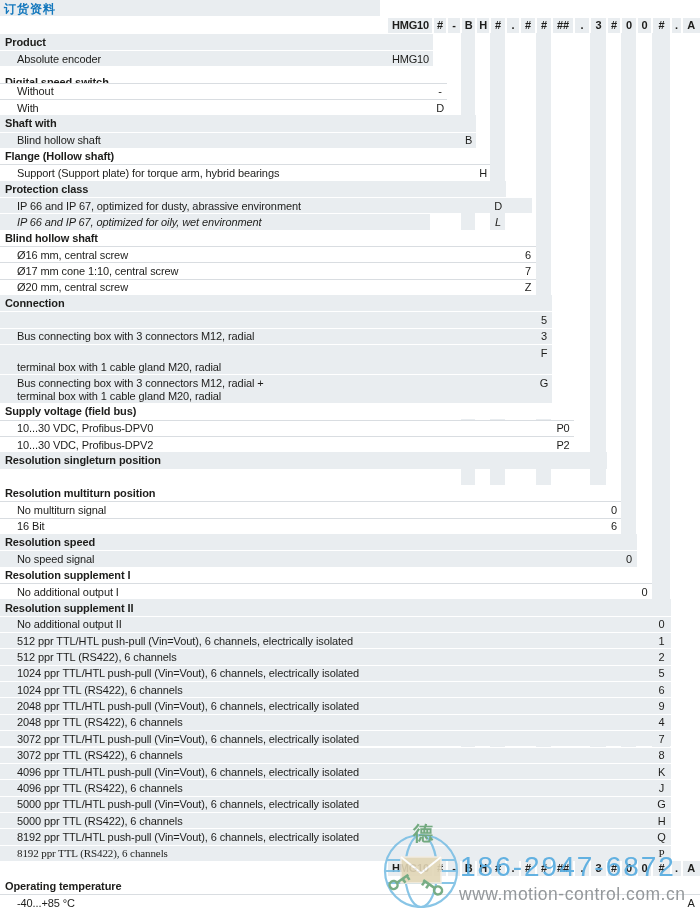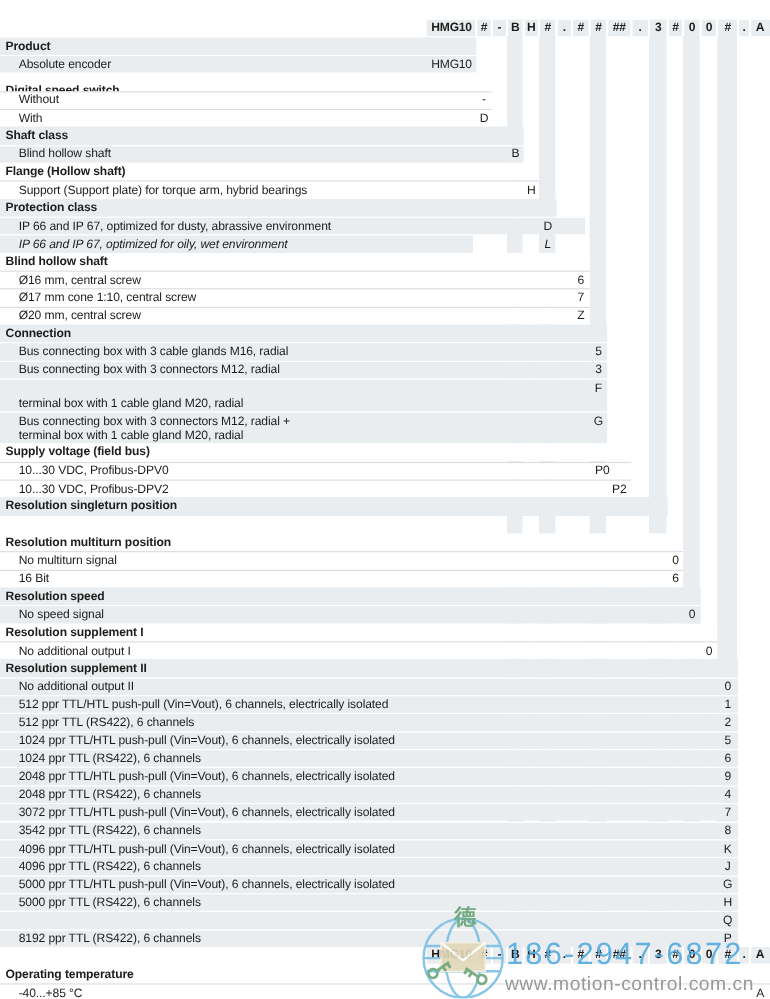--- a/index.html
+++ b/index.html
@@ -26,20 +26,23 @@
   #wm{position:absolute;left:0;top:0;width:700px;height:908px;pointer-events:none;}
   .wm-cn{position:absolute;left:464px;top:822px;font-size:27px;font-weight:bold;color:#7cb394;letter-spacing:7px;opacity:.92;}
   .wm-ph{position:absolute;left:460px;top:851px;font-size:28px;color:#57ace0;letter-spacing:2px;opacity:.92;}
   .wm-url{position:absolute;left:459px;top:884px;font-size:17.5px;color:#8f9396;letter-spacing:.5px;opacity:.95;}
   .wm-globe{position:absolute;left:379px;top:820px;opacity:.9;}
 </style>
 </head>
 <body>
 
 <div id="page">
+  <div class="titlebar">
+    <span>订货资料</span>
+  </div>
 
   <div id="strips">
       <div class="strip" style="left: 461px; width: 14px;"></div>
       <div class="strip" style="left: 490px; width: 15px;"></div>
       <div class="strip" style="left: 536px; width: 15px;"></div>
       <div class="strip" style="left: 590px; width: 16px;"></div>
       <div class="strip" style="left: 621px; width: 15px;"></div>
       <div class="strip" style="left: 652px; width: 18px;"></div>
     </div>
   <div id="bands">
@@ -131,21 +134,21 @@
       </div>
       <div class="row plain single sepw" style="top: 82.55px; width: 447px; height: 16.35px;">
         <span class="lbl">Without</span>
         <span class="code" style="left: 433px; width: 14px;">-</span>
       </div>
       <div class="row plain single sepw" style="top: 98.9px; width: 447px; height: 16.35px;">
         <span class="lbl">With</span>
         <span class="code" style="left: 433px; width: 14px;">D</span>
       </div>
       <div class="row alt single head" style="top: 115.25px; width: 476px; height: 16.35px;">
-        <span class="lbl">Shaft class</span>
+        <span class="lbl">Shaft with</span>
       </div>
       <div class="row alt single sepg" style="top: 131.6px; width: 476px; height: 16.35px;">
         <span class="lbl">Blind hollow shaft</span>
         <span class="code" style="left: 461px; width: 15px;">B</span>
       </div>
       <div class="row plain single head" style="top: 147.95px; width: 490px; height: 16.35px;">
         <span class="lbl">Flange (Hollow shaft)</span>
       </div>
       <div class="row plain single sepw" style="top: 164.3px; width: 490px; height: 16.35px;">
         <span class="lbl">Support (Support plate) for torque arm, hybrid bearings</span>
@@ -174,42 +177,41 @@
         <span class="code" style="left: 520px; width: 16px;">7</span>
       </div>
       <div class="row plain single sepw" style="top: 278.75px; width: 536px; height: 16.35px;">
         <span class="lbl">Ø20 mm, central screw</span>
         <span class="code" style="left: 520px; width: 16px;">Z</span>
       </div>
       <div class="row alt single head" style="top: 295.1px; width: 552px; height: 16.35px;">
         <span class="lbl">Connection</span>
       </div>
       <div class="row alt single sepg" style="top: 311.45px; width: 552px; height: 16.35px;">
-        <span class="lbl">Bus connecting box with 3 cable glands M16, radial</span>
         <span class="code" style="left: 536px; width: 16px;">5</span>
       </div>
       <div class="row alt single sepg" style="top: 327.8px; width: 552px; height: 16.35px;">
         <span class="lbl">Bus connecting box with 3 connectors M12, radial</span>
         <span class="code" style="left: 536px; width: 16px;">3</span>
       </div>
       <div class="row alt sepg" style="top: 344.15px; width: 552px; height: 29.5px;">
         <span class="lbl2">terminal box with 1 cable gland M20, radial</span>
         <span class="code" style="left: 536px; width: 16px;">F</span>
       </div>
       <div class="row alt sepg" style="top: 373.65px; width: 552px; height: 29.5px;">
         <span class="lbl">Bus connecting box with 3 connectors M12, radial +</span>
         <span class="lbl2">terminal box with 1 cable gland M20, radial</span>
         <span class="code" style="left: 536px; width: 16px;">G</span>
       </div>
       <div class="row plain single head" style="top: 403.15px; width: 574px; height: 16.35px;">
         <span class="lbl">Supply voltage (field bus)</span>
       </div>
       <div class="row plain single sepw" style="top: 419.5px; width: 574px; height: 16.35px;">
         <span class="lbl">10...30 VDC, Profibus-DPV0</span>
-        <span class="code" style="left: 532px; width: 22px; text-align: right;">P0</span>
+        <span class="code" style="left: 552px; width: 22px;">P0</span>
       </div>
       <div class="row plain single sepw" style="top: 435.85px; width: 574px; height: 16.35px;">
         <span class="lbl">10...30 VDC, Profibus-DPV2</span>
         <span class="code" style="left: 552px; width: 22px;">P2</span>
       </div>
       <div class="row alt single head" style="top: 452.2px; width: 607px; height: 16.35px;">
         <span class="lbl">Resolution singleturn position</span>
       </div>
       <div class="row alt single sepg" style="top: 468.55px; width: 607px; height: 16.35px; margin-top: 28px;">
         <span class="lbl">13 Bit</span>
@@ -269,43 +271,44 @@
       </div>
       <div class="row alt single sepg" style="top: 713.8px; width: 671px; height: 16.35px;">
         <span class="lbl">2048 ppr TTL (RS422), 6 channels</span>
         <span class="code" style="left: 652px; width: 19px;">4</span>
       </div>
       <div class="row alt single sepg" style="top: 730.15px; width: 671px; height: 16.35px;">
         <span class="lbl">3072 ppr TTL/HTL push-pull (Vin=Vout), 6 channels, electrically isolated</span>
         <span class="code" style="left: 652px; width: 19px;">7</span>
       </div>
       <div class="row alt single sepg" style="top: 746.5px; width: 671px; height: 16.35px;">
-        <span class="lbl">3542 ppr TTL (RS422), 6 channels</span>
+        <span class="lbl">3072 ppr TTL (RS422), 6 channels</span>
         <span class="code" style="left: 652px; width: 19px;">8</span>
       </div>
       <div class="row alt single sepg" style="top: 762.85px; width: 671px; height: 16.35px;">
         <span class="lbl">4096 ppr TTL/HTL push-pull (Vin=Vout), 6 channels, electrically isolated</span>
         <span class="code" style="left: 652px; width: 19px;">K</span>
       </div>
       <div class="row alt single sepg" style="top: 779.2px; width: 671px; height: 16.35px;">
         <span class="lbl">4096 ppr TTL (RS422), 6 channels</span>
         <span class="code" style="left: 652px; width: 19px;">J</span>
       </div>
       <div class="row alt single sepg" style="top: 795.55px; width: 671px; height: 16.35px;">
         <span class="lbl">5000 ppr TTL/HTL push-pull (Vin=Vout), 6 channels, electrically isolated</span>
         <span class="code" style="left: 652px; width: 19px;">G</span>
       </div>
       <div class="row alt single sepg" style="top: 811.9px; width: 671px; height: 16.35px;">
         <span class="lbl">5000 ppr TTL (RS422), 6 channels</span>
         <span class="code" style="left: 652px; width: 19px;">H</span>
       </div>
       <div class="row alt single sepg" style="top: 828.25px; width: 671px; height: 16.35px;">
+        <span class="lbl">8192 ppr TTL/HTL push-pull (Vin=Vout), 6 channels, electrically isolated</span>
         <span class="code" style="left: 652px; width: 19px;">Q</span>
       </div>
-      <div class="row alt single sepg" style="top: 844.6px; width: 671px; height: 16.35px;">
+      <div class="row alt single sepg" style="top: 844.6px; width: 671px; height: 16.35px; font-family: Liberation Serif, serif;">
         <span class="lbl">8192 ppr TTL (RS422), 6 channels</span>
         <span class="code" style="left: 652px; width: 19px;">P</span>
       </div>
       <div class="row plain single head" style="top: 877.5px; width: 700px; height: 16.35px;">
         <span class="lbl">Operating temperature</span>
       </div>
       <div class="row plain single sepw" style="top: 893.85px; width: 700px; height: 16.35px;">
         <span class="lbl">-40...+85 °C</span>
         <span class="code" style="left: 682px; width: 18px;">A</span>
       </div>

